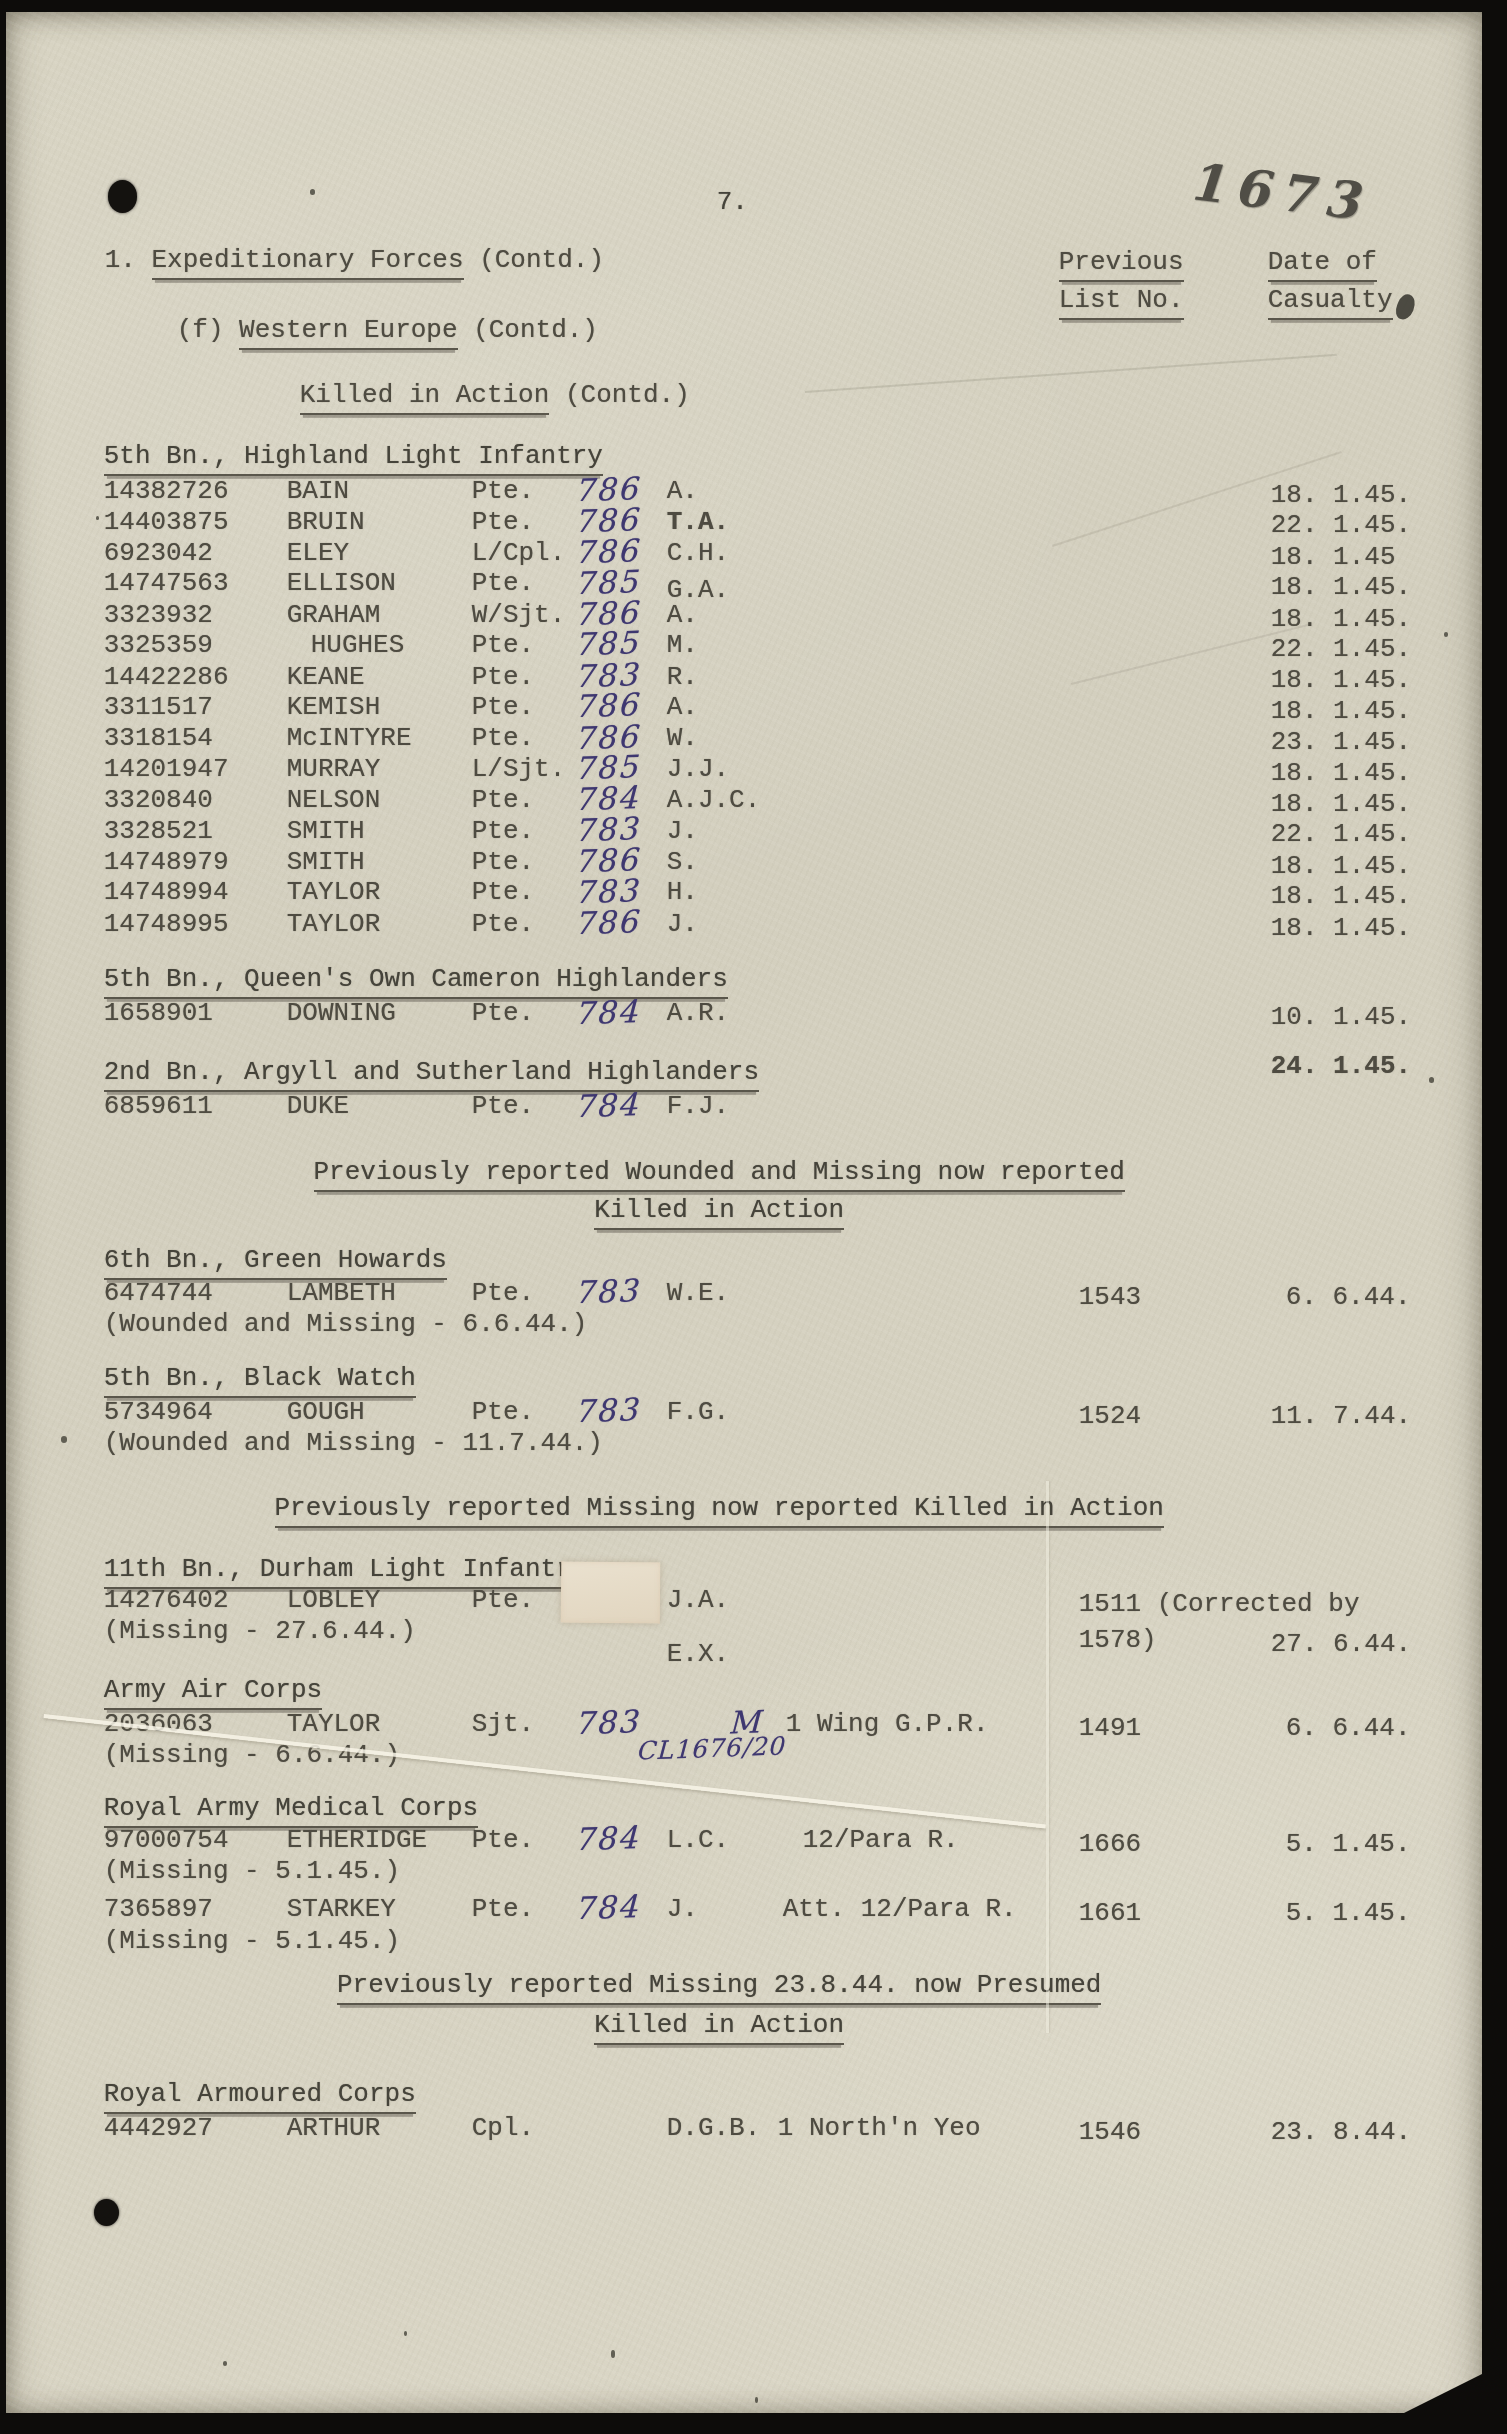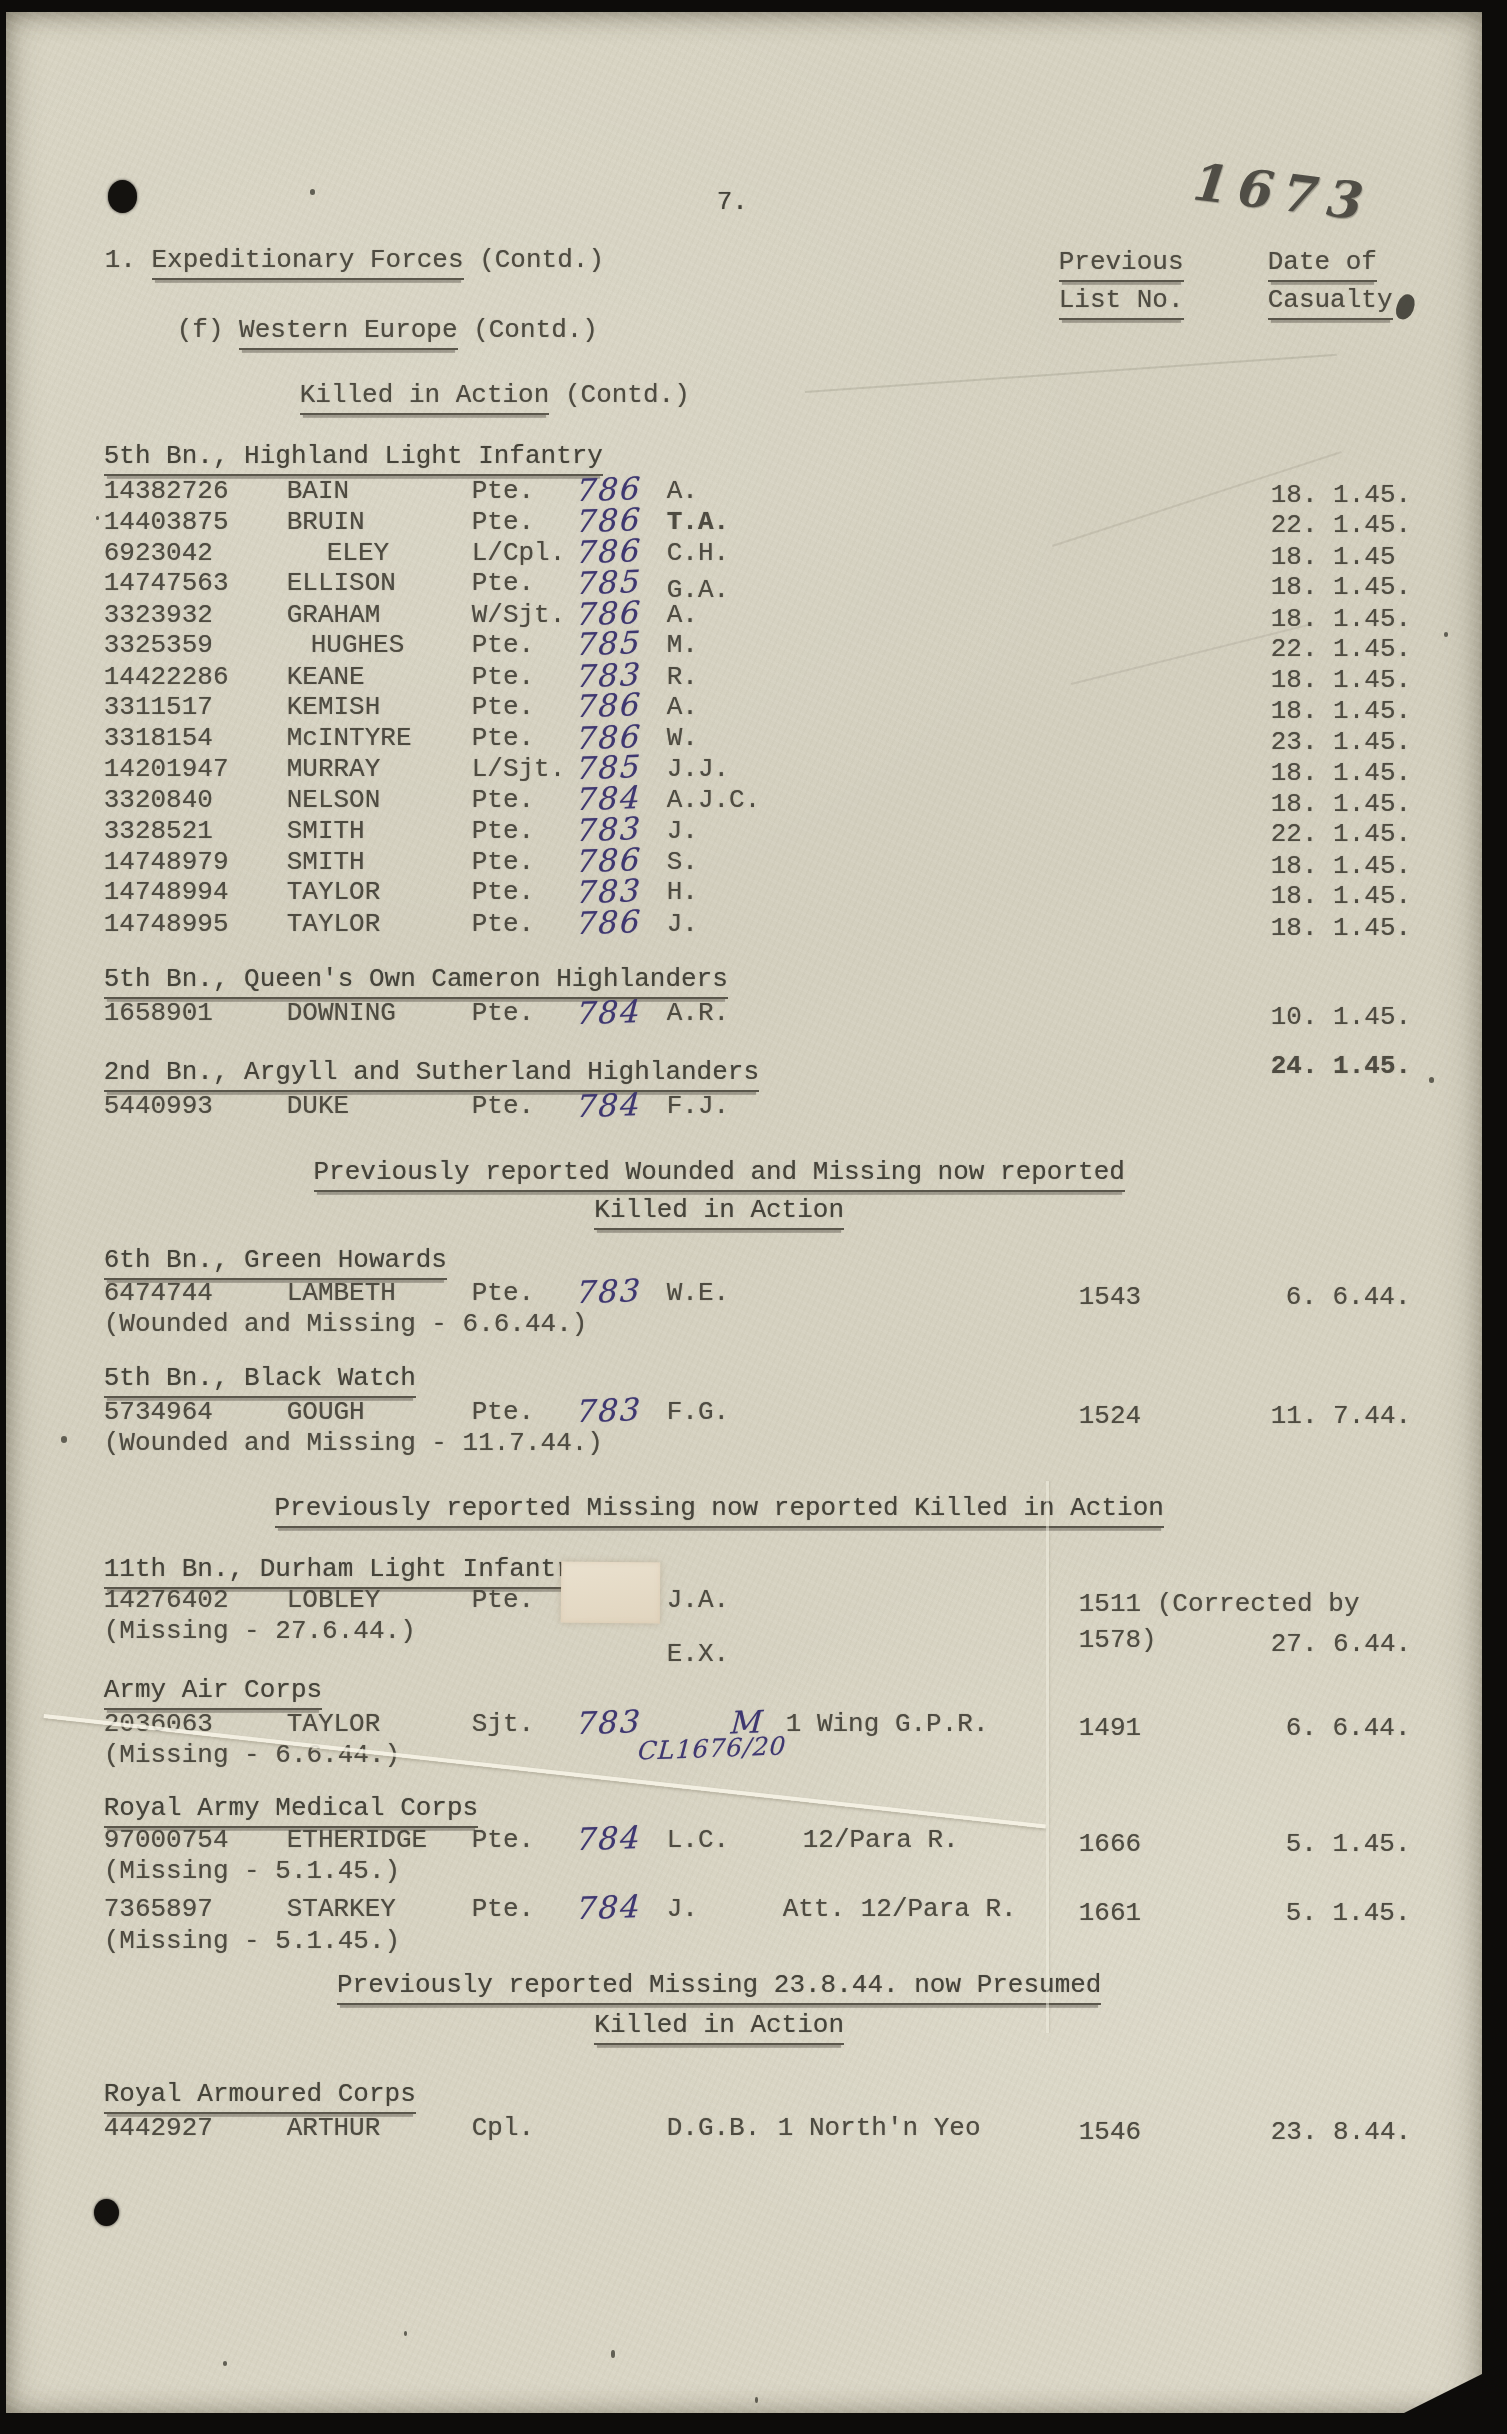--- a/index.html
+++ b/index.html
@@ -81,21 +81,21 @@
         <span class="hand" style="left: 571px; top: 459px;">786</span>
         <span class="tw" style="left: 661px; top: 465px;">A.</span>
         <span class="tw" style="left: 1265px; top: 469px;">18. 1.45.</span>
         <span class="tw" style="left: 98px; top: 496px;">14403875</span>
         <span class="tw" style="left: 281px; top: 496px;">BRUIN</span>
         <span class="tw" style="left: 466px; top: 496px;">Pte.</span>
         <span class="hand" style="left: 571px; top: 490px;">786</span>
         <span class="tw" style="left: 661px; top: 496px; font-weight: bold;">T.A.</span>
         <span class="tw" style="left: 1265px; top: 499px;">22. 1.45.</span>
         <span class="tw" style="left: 98px; top: 527px;">6923042</span>
-        <span class="tw" style="left: 281px; top: 527px; margin-left: 40px;">ELEY</span>
+        <span class="tw" style="left: 281px; top: 527px;">ELEY</span>
         <span class="tw" style="left: 466px; top: 527px;">L/Cpl.</span>
         <span class="hand" style="left: 571px; top: 521px;">786</span>
         <span class="tw" style="left: 661px; top: 527px;">C.H.</span>
         <span class="tw" style="left: 1265px; top: 531px;">18. 1.45</span>
         <span class="tw" style="left: 98px; top: 557px;">14747563</span>
         <span class="tw" style="left: 281px; top: 557px;">ELLISON</span>
         <span class="tw" style="left: 466px; top: 557px;">Pte.</span>
         <span class="hand" style="left: 571px; top: 552px;">785</span>
         <span class="tw" style="left: 661px; top: 557px; margin-top: 7px;">G.A.</span>
         <span class="tw" style="left: 1265px; top: 561px;">18. 1.45.</span>
@@ -166,21 +166,21 @@
         <span class="tw" style="left: 661px; top: 898px;">J.</span>
         <span class="tw" style="left: 1265px; top: 902px;">18. 1.45.</span>
         <span class="tw dark" style="left: 98px; top: 953px;"><span class="u2">5th Bn., Queen's Own Cameron Highlanders</span></span>
         <span class="tw" style="left: 98px; top: 987px;">1658901</span>
         <span class="tw" style="left: 281px; top: 987px;">DOWNING</span>
         <span class="tw" style="left: 466px; top: 987px;">Pte.</span>
         <span class="hand" style="left: 571px; top: 982px;">784</span>
         <span class="tw" style="left: 661px; top: 987px;">A.R.</span>
         <span class="tw" style="left: 1265px; top: 991px;">10. 1.45.</span>
         <span class="tw dark" style="left: 98px; top: 1046px;"><span class="u2">2nd Bn., Argyll and Sutherland Highlanders</span></span>
-        <span class="tw" style="left: 98px; top: 1080px;">5440993</span>
+        <span class="tw" style="left: 98px; top: 1080px;">6859611</span>
         <span class="tw" style="left: 281px; top: 1080px;">DUKE</span>
         <span class="tw" style="left: 466px; top: 1080px;">Pte.</span>
         <span class="hand" style="left: 571px; top: 1075px;">784</span>
         <span class="tw" style="left: 661px; top: 1080px;">F.J.</span>
         <span class="tw" style="left: 1265px; top: 1040px; font-weight: bold;">24. 1.45.</span>
         <div class="banner" style="top: 1146px;"><span class="tw u2 dark" style="position: static;">Previously reported Wounded and Missing now reported</span></div>
         <div class="banner" style="top: 1184px;"><span class="tw u2 dark" style="position: static;">Killed in Action</span></div>
         <span class="tw dark" style="left: 98px; top: 1234px;"><span class="u2">6th Bn., Green Howards</span></span>
         <span class="tw" style="left: 98px; top: 1267px;">6474744</span>
         <span class="tw" style="left: 281px; top: 1267px;">LAMBETH</span>

